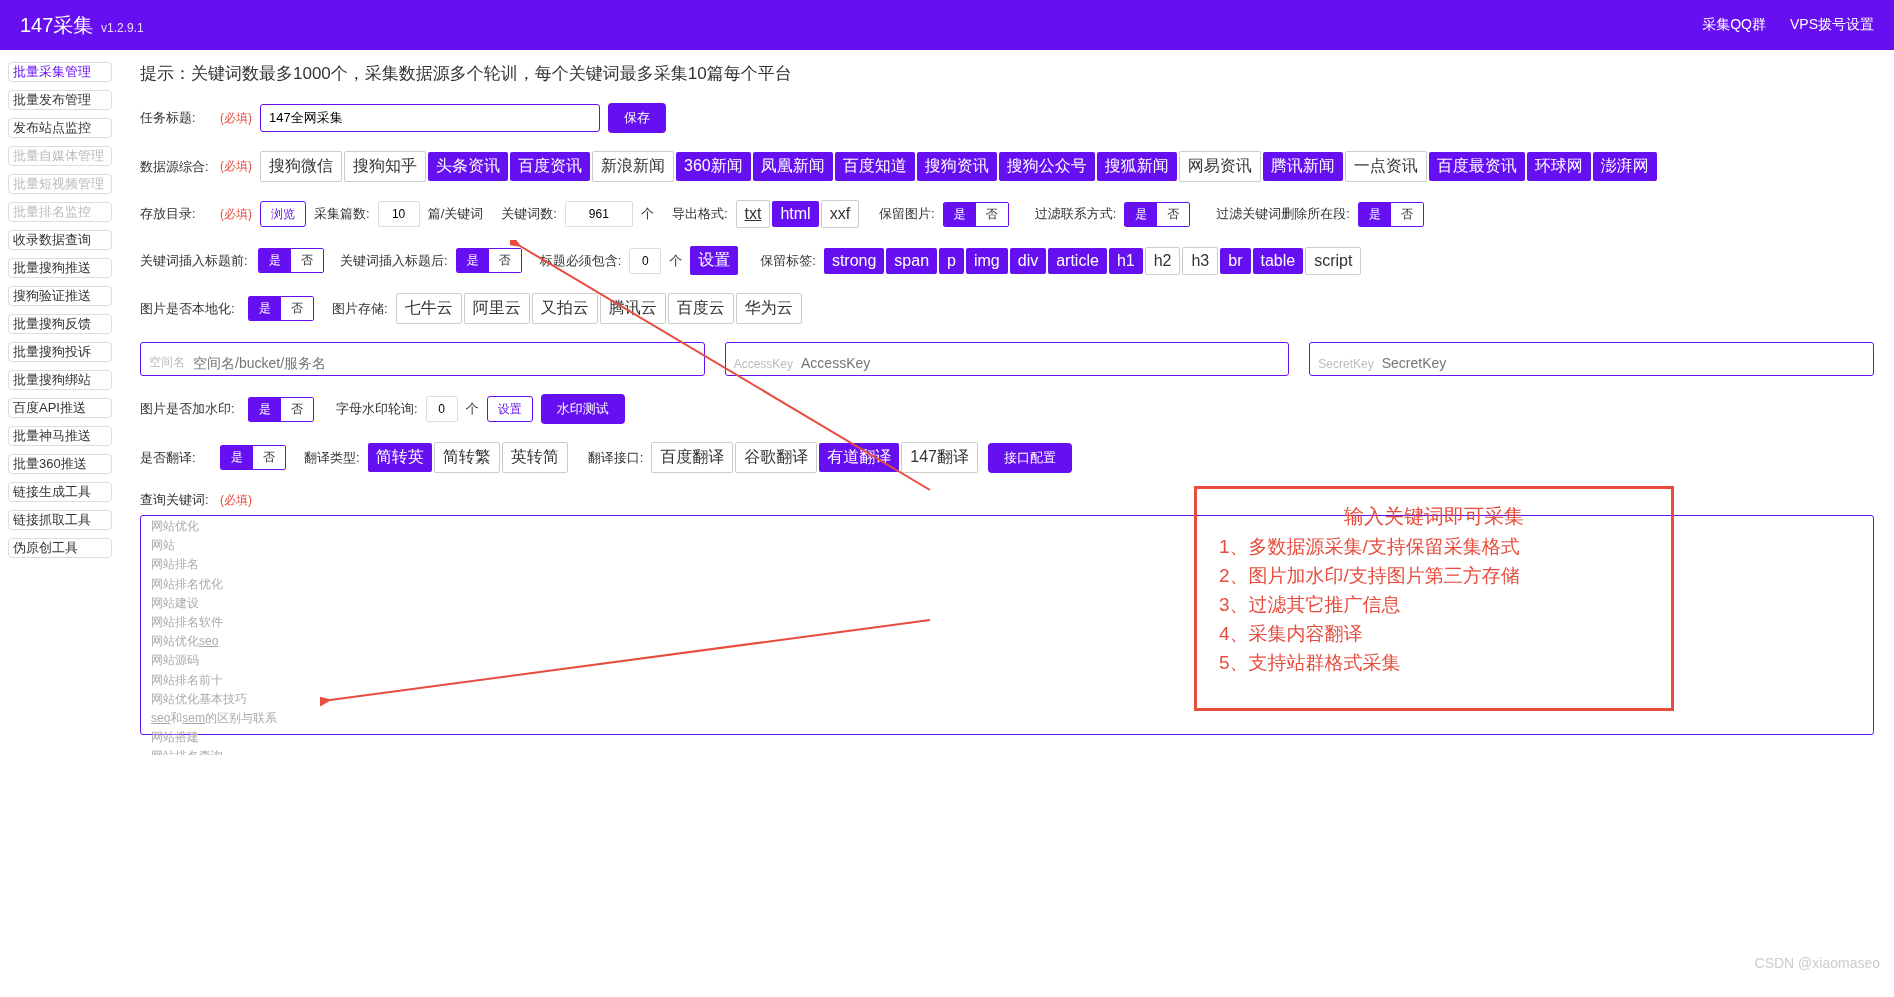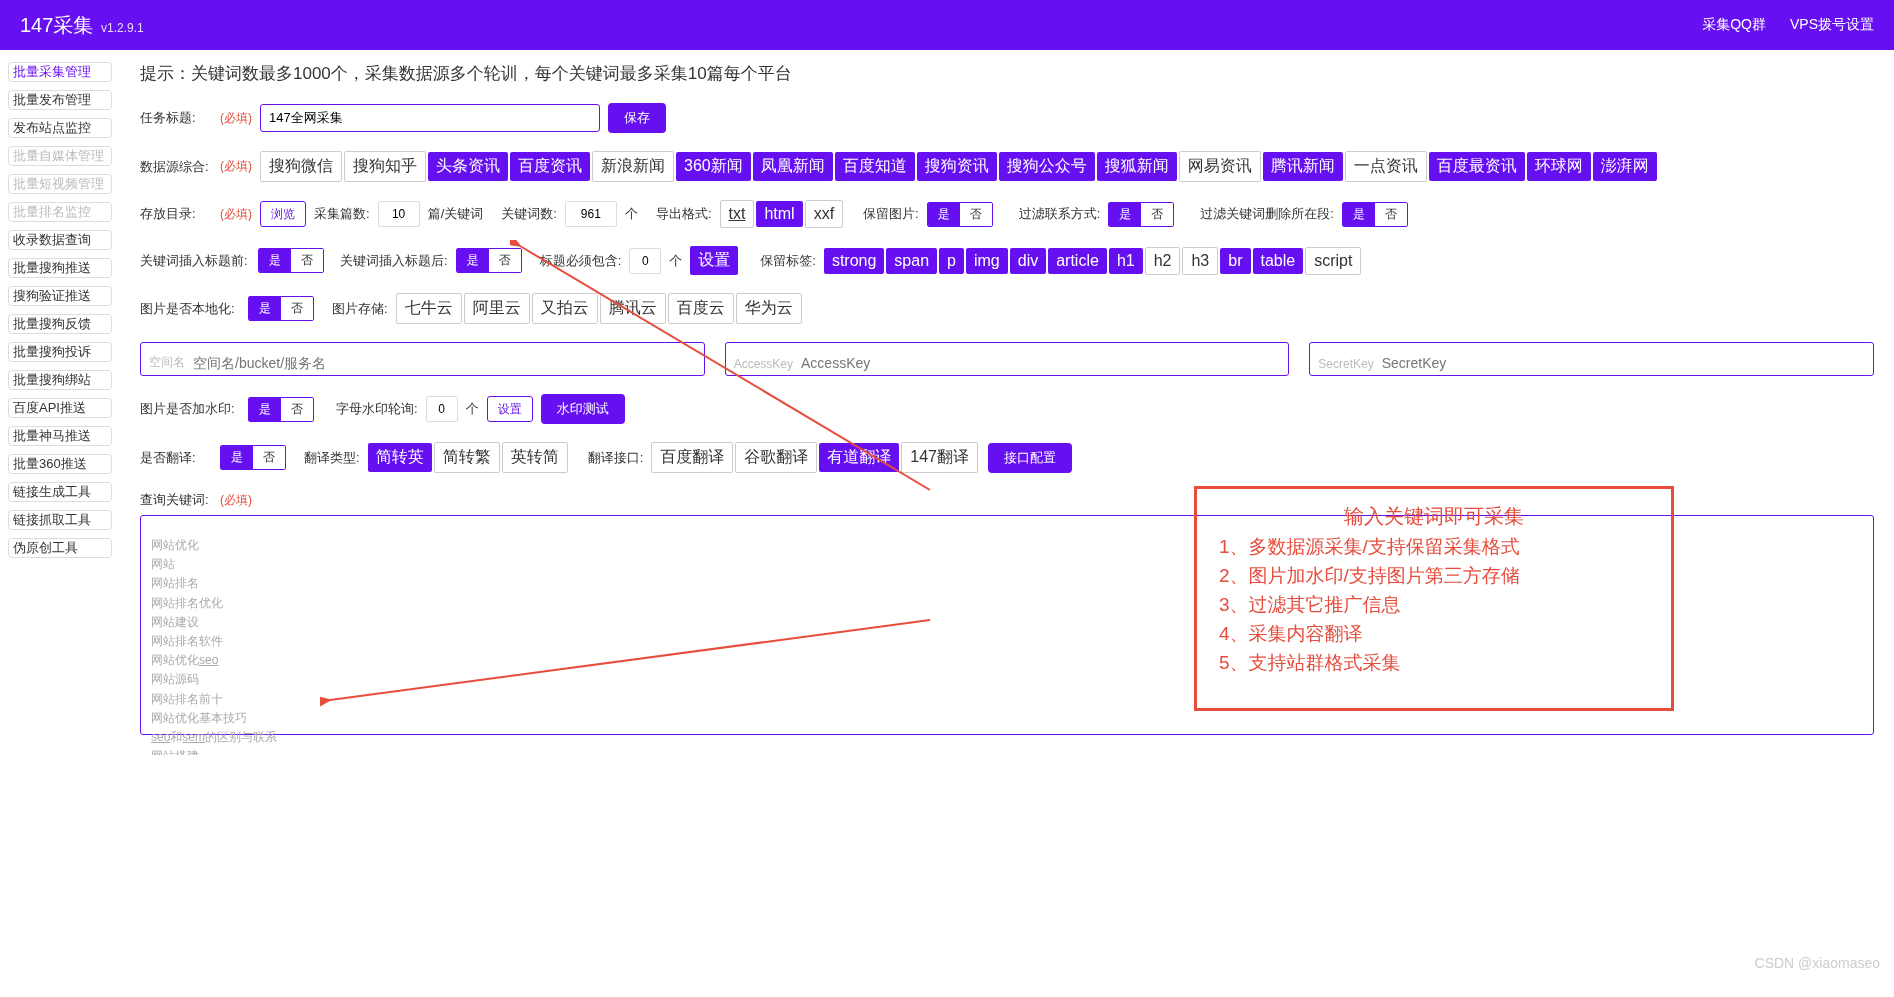--- a/index.html
+++ b/index.html
@@ -26,21 +26,21 @@
 .chip.off { background: #fff; color: #333; border: 1px solid #ccc; }
 .toggle { display: inline-flex; border: 1px solid #6610f2; border-radius: 2px; overflow: hidden; }
 .toggle span { padding: 3px 10px; font-size: 12px; cursor: pointer; }
 .toggle span.on { background: #6610f2; color: #fff; }
 .toggle span.off { background: #fff; color: #333; }
 .lbl { font-size: 13px; }
 .tri-inputs { display: flex; gap: 20px; margin-bottom: 18px; }
 .tri-inputs .ig { flex: 1; border: 1px solid #6610f2; border-radius: 3px; display: flex; align-items: flex-end; padding: 4px 8px; height: 34px; }
 .tri-inputs .ig .prefix { color: #bbb; font-size: 12px; margin-right: 8px; }
 .tri-inputs .ig input { border: none; outline: none; flex: 1; font-size: 14px; color: #999; }
-.kw-textarea { width: 100%; height: 220px; border: 1px solid #6610f2; border-radius: 3px; padding: 20px 10px; font-size: 12px; color: #aaa; line-height: 1.6; resize: none; font-family: inherit; }
+.kw-textarea { width: 100%; height: 220px; border: 1px solid #6610f2; border-radius: 3px; padding: 1px 10px; font-size: 12px; color: #aaa; line-height: 1.6; resize: none; font-family: inherit; }
 .kw-textarea .kw { display:block; }
 .annot-box { position: absolute; border: 3px solid #e74c3c; right: 220px; top: 436px; width: 480px; height: 225px; padding: 14px 22px; pointer-events: none; }
 .annot-box .h { color: #e74c3c; font-size: 20px; text-align: center; margin-bottom: 4px; }
 .annot-box .li { color: #e74c3c; font-size: 19px; margin: 3px 0; }
 .watermark-csdn { position: fixed; right: 14px; bottom: 26px; color: #ccc; font-size: 14px; }
 svg.arrow { position: absolute; pointer-events: none; }
 .u { text-decoration: underline; color: #aaa; text-align: center; }
 .small-input { border: 1px solid #ddd; width: 42px; height: 26px; text-align: center; font-size: 12px; border-radius: 2px; }
 </style>
 </head>
@@ -96,21 +96,21 @@
     </div>
 
     <div class="form-row">
       <span class="form-label">存放目录:</span>
       <span class="req">(必填)</span>
       <button class="btn-outline">浏览</button>
       <span class="lbl">采集篇数:</span>
       <input class="small-input" value="10" style="">
       <span class="lbl">篇/关键词</span>
       <span class="lbl" style="margin-left:10px">关键词数:</span>
-      <input class="small-input" style="width: 52px;" value="961">
+      <input class="small-input" style="width: 68px;" value="961">
       <span class="lbl">个</span>
       <span class="lbl" style="margin-left:10px">导出格式:</span>
       <span id="exportOpts"><span class="chip off" style="margin-right: 2px; text-decoration: underline;">txt</span><span class="chip" style="margin-right: 2px;">html</span><span class="chip off" style="margin-right: 2px;">xxf</span></span>
       <span class="lbl" style="margin-left:10px">保留图片:</span>
       <span class="toggle">
           <span class="on">是</span>
           <span class="off">否</span>
         </span>
       <span class="lbl" style="margin-left:18px">过滤联系方式:</span>
       <span class="toggle">

